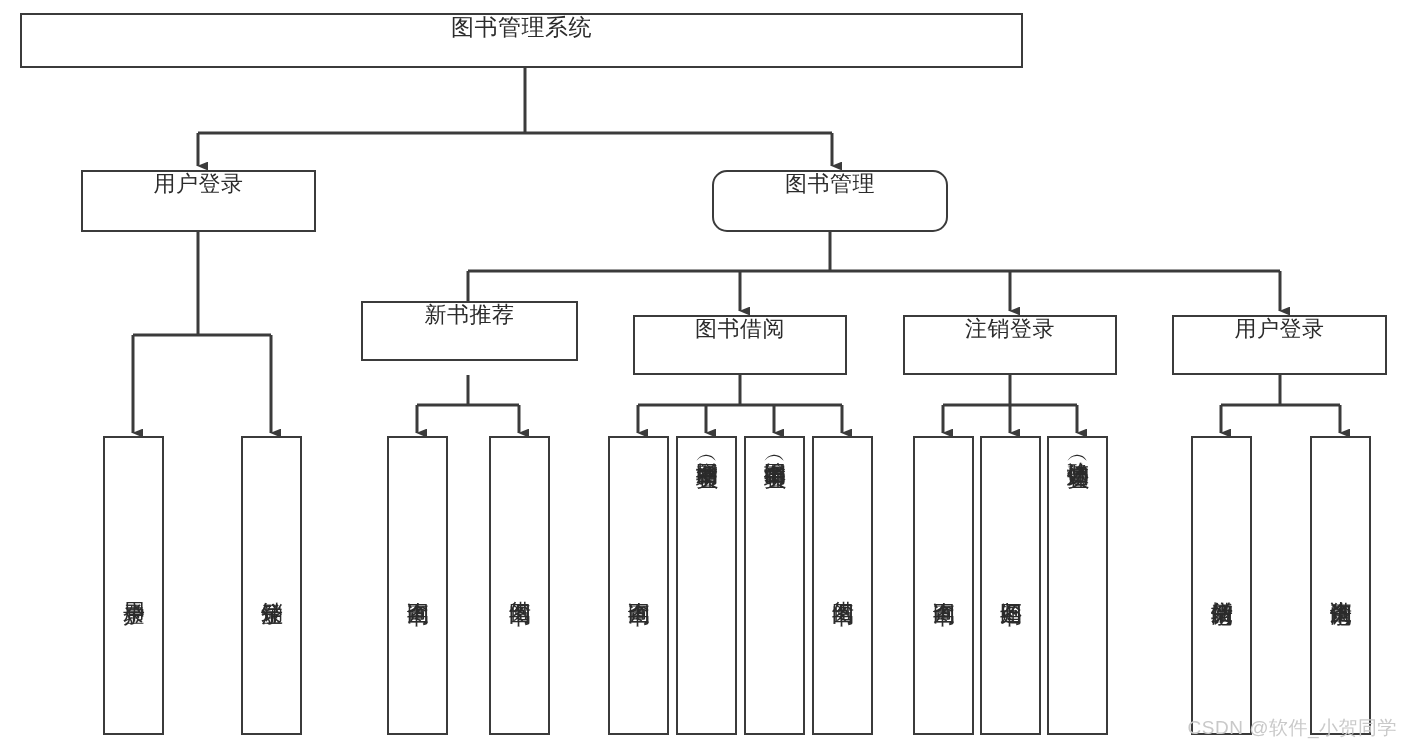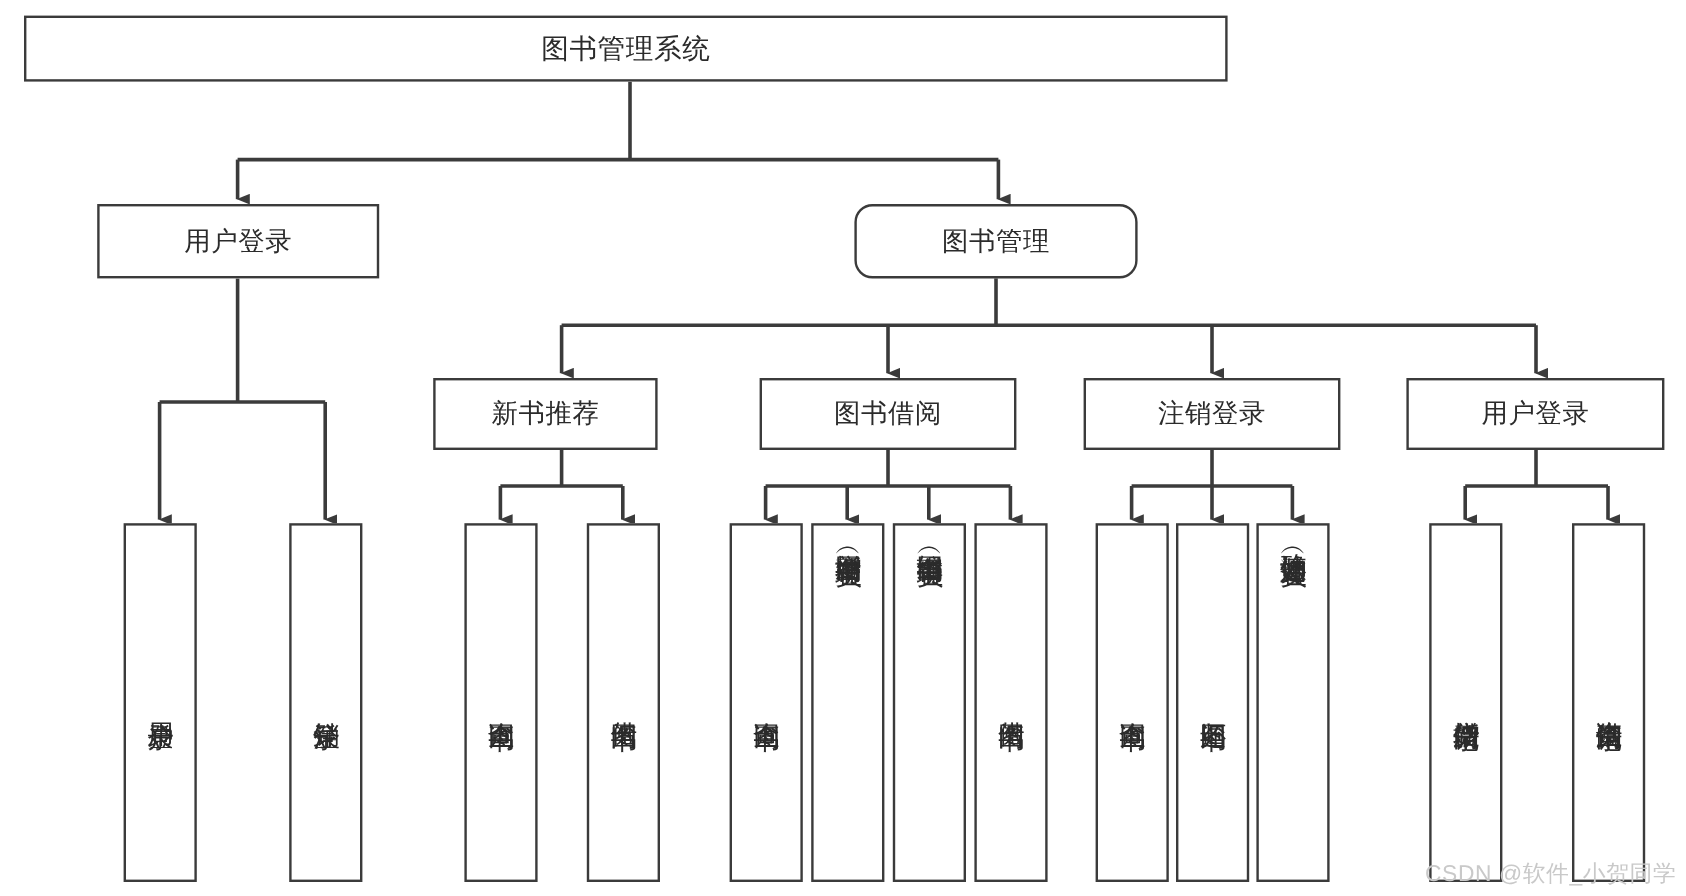--- a/index.html
+++ b/index.html
@@ -23,21 +23,21 @@
     top: 0;
     width: 1405px;
     height: 747px;
   }
   .node {
     position: absolute;
     box-sizing: border-box;
     border: 2.5px solid #3b3b3b;
     background: #ffffff;
     display: flex;
-    align-items: center;
+    align-items: flex-start;
     justify-content: center;
     color: #2b2b2b;
   }
   .node .lbl {
     display: block;
     text-align: center;
     line-height: 1.06;
     letter-spacing: 0.5px;
   }
   
@@ -134,21 +134,21 @@
     <span class="lbl">图书管理系统</span>
   </div>
 
   <div class="node h" style="left:81px; top:170px; width:235px; height:62px;">
     <span class="lbl">用户登录</span>
   </div>
   <div class="node h" style="left:712px; top:170px; width:236px; height:62px;border-radius:15px;">
     <span class="lbl">图书管理</span>
   </div>
 
-  <div class="node h" style="left:361px; top:315px; width:187px; height:60px;">
+  <div class="node h" style="left:361px; top:301px; width:217px; height:60px;">
     <span class="lbl">新书推荐</span>
   </div>
   <div class="node h" style="left:633px; top:315px; width:214px; height:60px;">
     <span class="lbl">图书借阅</span>
   </div>
   <div class="node h" style="left:903px; top:315px; width:214px; height:60px;">
     <span class="lbl">注销登录</span>
   </div>
   <div class="node h" style="left:1172px; top:315px; width:215px; height:60px;">
     <span class="lbl">用户登录</span>

